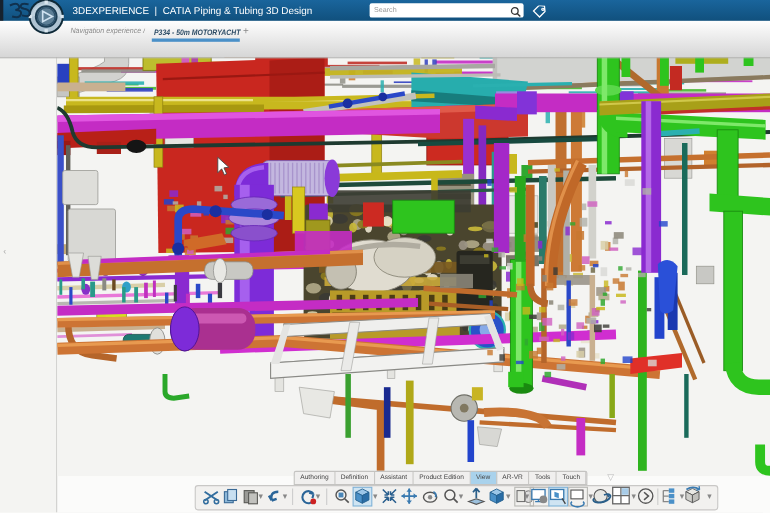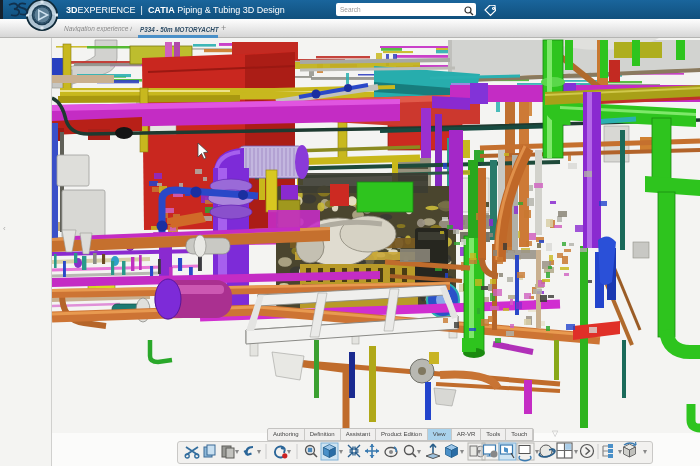--- a/index.html
+++ b/index.html
@@ -1,20 +1,20 @@
 <!DOCTYPE html>
 <html><head><meta charset="utf-8"><style>
 *{margin:0;padding:0;box-sizing:border-box}
 body{width:700px;height:466px;position:relative;font-family:"Liberation Sans",sans-serif;overflow:hidden;background:#fbfbfa}
 .topbar{position:absolute;left:0;top:0;width:700px;height:19px;background:linear-gradient(#1a659c,#10507d)}
 .leftstrip{position:absolute;left:0;top:0;width:3px;height:19px;background:#16222e}
 .title{position:absolute;left:66px;top:4.5px;font-size:9px;color:#fff;letter-spacing:0;white-space:nowrap}
-.title b{font-weight:bold}
+.title b{font-weight:normal}
 .search{position:absolute;left:336px;top:3px;width:140px;height:13px;background:#fff;border-radius:2px;font-size:6.5px;color:#999;line-height:13px;padding-left:4px}
-.tabbar{position:absolute;left:0;top:19px;width:700px;height:19px;background:linear-gradient(#fefefe,#d6d6d6);border-bottom:1px solid #b5b5b3}
+.tabbar{position:absolute;left:0;top:19px;width:700px;height:34px;background:linear-gradient(#fefefe,#d6d6d6);border-bottom:1px solid #b5b5b3}
 .crumb{position:absolute;left:64px;top:6px;width:73px;overflow:hidden;font-size:7px;font-style:italic;color:#8a8a8a;white-space:nowrap;transform:scaleX(0.93);transform-origin:left}
 .acttab{position:absolute;left:140px;top:5.5px;font-size:7.2px;font-style:italic;font-weight:bold;color:#2e4d66;white-space:nowrap;transform:scaleX(0.87);transform-origin:left}
 .underline{position:absolute;left:138px;top:16px;width:80px;height:2.5px;background:#4a90c8}
 .plus{position:absolute;left:221px;top:4px;font-size:9px;color:#888}
 .leftpanel{position:absolute;left:0;top:38px;width:52px;height:428px;background:#f4f4f2;border-right:1px solid #d0d0ce}
 .chev{position:absolute;left:3px;top:224px;font-size:8px;color:#aaa}
 .btabs{position:absolute;left:267px;top:428px;height:13px;display:flex;font-size:6px;color:#444;background:#f0efee;border:1px solid #c4c3c1;border-radius:2px 2px 0 0}
 .btab{padding:2px 5px 0 5px;border-right:1px solid #c9c8c6;white-space:nowrap}
 .btab.sel{background:#a9d2ec}
 .iconbar{position:absolute;left:177px;top:441px;width:476px;height:23px;background:#f2f1ef;border:1px solid #c9c8c6;border-radius:3px}

